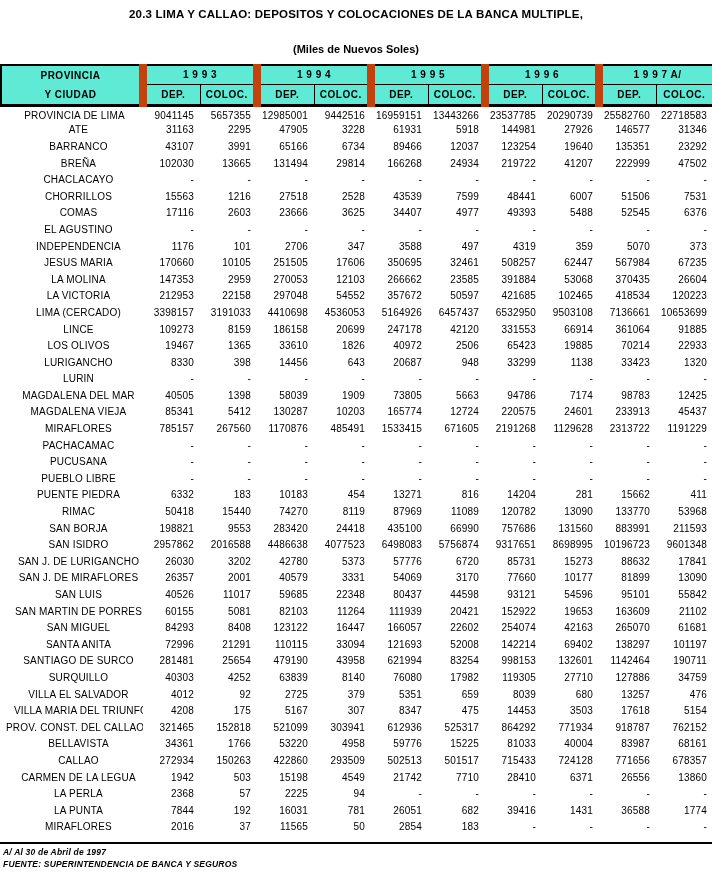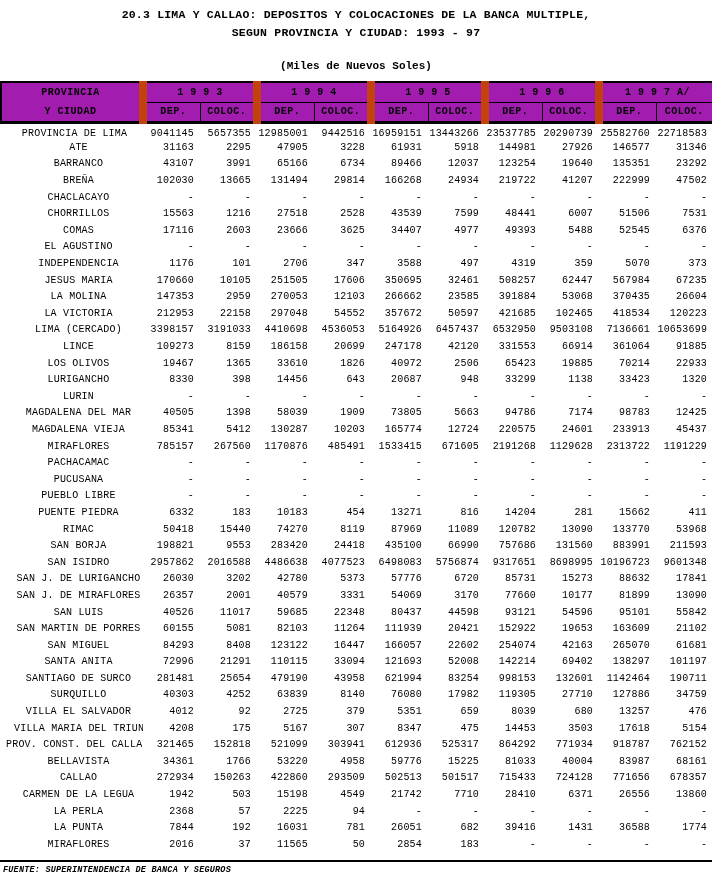--- a/index.html
+++ b/index.html
@@ -3,36 +3,36 @@
 <meta charset="utf-8">
 <style>
   * { box-sizing: border-box; }
   html, body { margin: 0; padding: 0; }
   body {
     width: 712px; height: 875px;
     background: #ffffff; color: #000;
     font-family: "Liberation Sans", sans-serif;
     position: relative; overflow: hidden;
   }
-  .page { width: 712px; height: 677px; font-family: Liberation Mono, monospace; }
+  .page { width: 712px; height: 677px; }
 
   .title-block { text-align: center; padding-top: 6px; font-weight: bold; }
   .title-line { font-size: 11.5px; line-height: 17.5px; letter-spacing: 0.2px; }
   .units-line { font-size: 11px; line-height: 15px; margin-top: 18px; }
 
   table.data {
     width: 712px; margin-top: 7px;
     border-collapse: collapse; table-layout: fixed;
   }
   col.c-name { width: 142px; }
   col.c-num  { width: 57px; }
 
   thead { border: 2px solid #000; }
   thead th {
-    background: #a21caf;
+    background: #5eead4;
     border: 1px solid #000;
     font-size: 10px; font-weight: bold;
     height: 19px; padding: 0; text-align: center;
     letter-spacing: 0.5px; overflow: hidden; white-space: nowrap;
   }
   thead th.prov { border-right: 2px solid #000; }
   thead th.prov div { line-height: 19px; }
   thead th.grp { border-left: 8px solid #c2410c; }
   thead tr.subrow { border-bottom: 3px solid #000; }
 
@@ -54,21 +54,20 @@
     line-height: 11.5px; letter-spacing: 0.2px;
   }
 </style>
 </head>
 <body>
 
 <div class="page">
 
   <div class="title-block">
     <div class="title-line">20.3  LIMA Y CALLAO: DEPOSITOS Y COLOCACIONES DE LA BANCA MULTIPLE,</div>
-    <div class="title-line">SEGUN PROVINCIA Y CIUDAD: 1993 - 97</div>
     <div class="units-line">(Miles de Nuevos Soles)</div>
   </div>
 
   <table class="data">
     <colgroup>
       <col class="c-name">
       <col class="c-num">
         <col class="c-num">
         <col class="c-num">
         <col class="c-num">
@@ -676,16 +675,17 @@
           <td class="num">-</td>
           <td class="num">-</td>
           <td class="num">-</td>
         </tr>
       </tbody>
   </table>
 
   <div class="bottom-rule"></div>
 
   <div class="footnotes">
+    <div class="footnote">A/ Al 30 de Abril de 1997</div>
     <div class="footnote">FUENTE: SUPERINTENDENCIA DE BANCA Y SEGUROS</div>
   </div>
 
 </div>
 
 </body></html>

